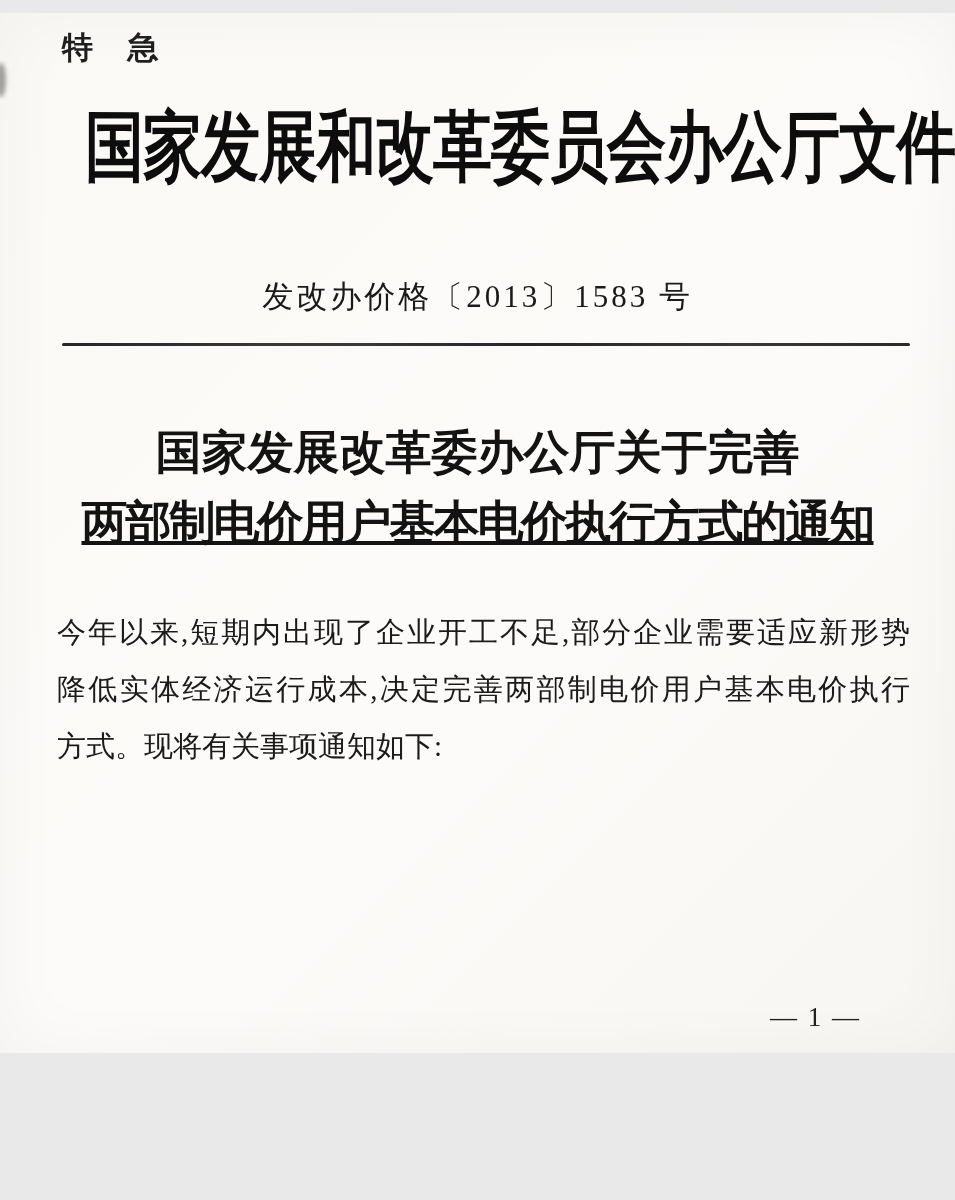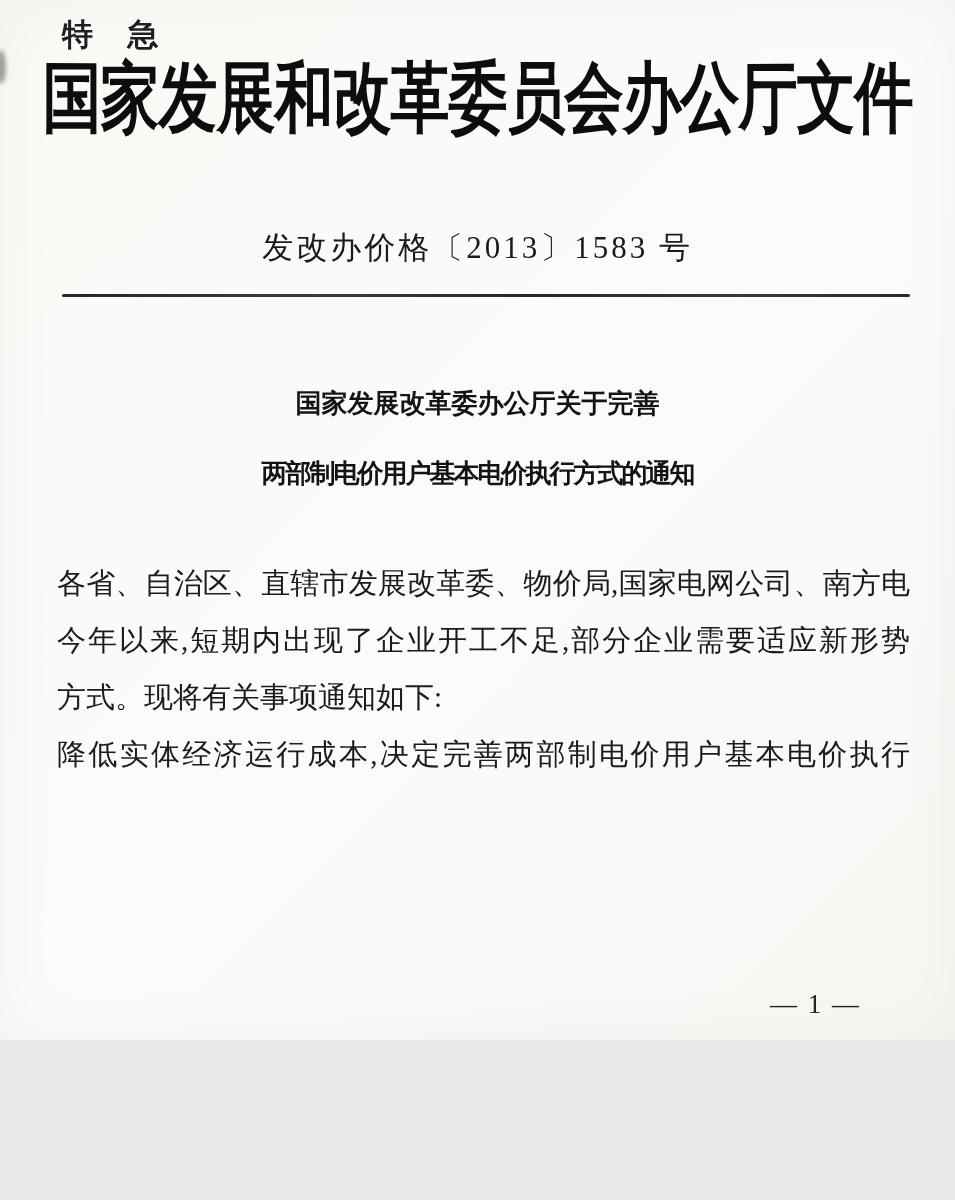--- a/index.html
+++ b/index.html
@@ -4,21 +4,21 @@
 <style>
   html, body {
     margin: 0;
     padding: 0;
     background: #e9e9e9;
   }
   .page {
     position: relative;
     width: 955px;
     height: 1040px;
-    margin: 0 auto;
+    margin: 13px auto;
     background: linear-gradient(135deg, #faf9f6 0%, #fcfbf9 55%, #f7f6f3 100%);
     box-shadow: inset 0 0 70px rgba(0,0,0,0.035);
     color: #1c1c1c;
     font-family: "Liberation Serif", serif;
     overflow: hidden;
   }
 
   
   .urgency {
     position: absolute;
@@ -27,22 +27,22 @@
     font-family: "Liberation Sans", sans-serif;
     font-weight: bold;
     font-size: 31px;
     letter-spacing: 2px;
     word-spacing: 22px;
     color: #1f1f1f;
   }
 
   
   .letterhead {
-    padding-top: 60px;
-    text-align: center;
+    padding-top: 96px;
+    text-align: right;
   }
   .letterhead-text {
     display: inline-block;
     font-size: 59px;
     line-height: 76px;
     font-weight: 900;
     letter-spacing: -1px;
     white-space: nowrap;
     transform: scaleY(1.3);
     transform-origin: center;
@@ -69,27 +69,28 @@
   }
 
   
   .doc-title {
     margin-top: 72px;
     text-align: center;
     font-weight: bold;
     color: #131313;
   }
   .doc-title-line {
-    font-size: 26px;
+    font-size: 46px;
     line-height: 70px;
     letter-spacing: 0px;
     white-space: nowrap;
   }
   .doc-title-line.line2 {
     letter-spacing: -2px;
+    text-decoration: underline;
   }
 
   
   .text-block {
     margin-top: 46px;
     padding: 0 45px 0 57px;
     font-size: 29px;
     line-height: 57px;
     color: #1b1b1b;
   }
@@ -154,25 +155,24 @@
   <div class="docnum">发改办价格〔2013〕1583 号</div>
 
   <div class="divider"></div>
 
   <div class="doc-title">
     <div class="doc-title-line">国家发展改革委办公厅关于完善</div>
     <div class="doc-title-line line2">两部制电价用户基本电价执行方式的通知</div>
   </div>
 
   <div class="text-block">
-    <div class="line fill">各省、自治区、直辖市发展改革委、物价局,国家电网公司、南方电</div>
 
     <div class="line fill">今年以来,短期内出现了企业开工不足,部分企业需要适应新形势</div>
+    <div class="line fill">降低实体经济运行成本,决定完善两部制电价用户基本电价执行</div>
     <div class="line">方式。现将有关事项通知如下:</div>
-    <div class="line fill">降低实体经济运行成本,决定完善两部制电价用户基本电价执行</div>
   </div>
 
   <div class="page-number">— 1 —</div>
 
   <div class="artifact-left"></div>
   <div class="artifact-mark"></div>
 
 </div>
 
 </body></html>

